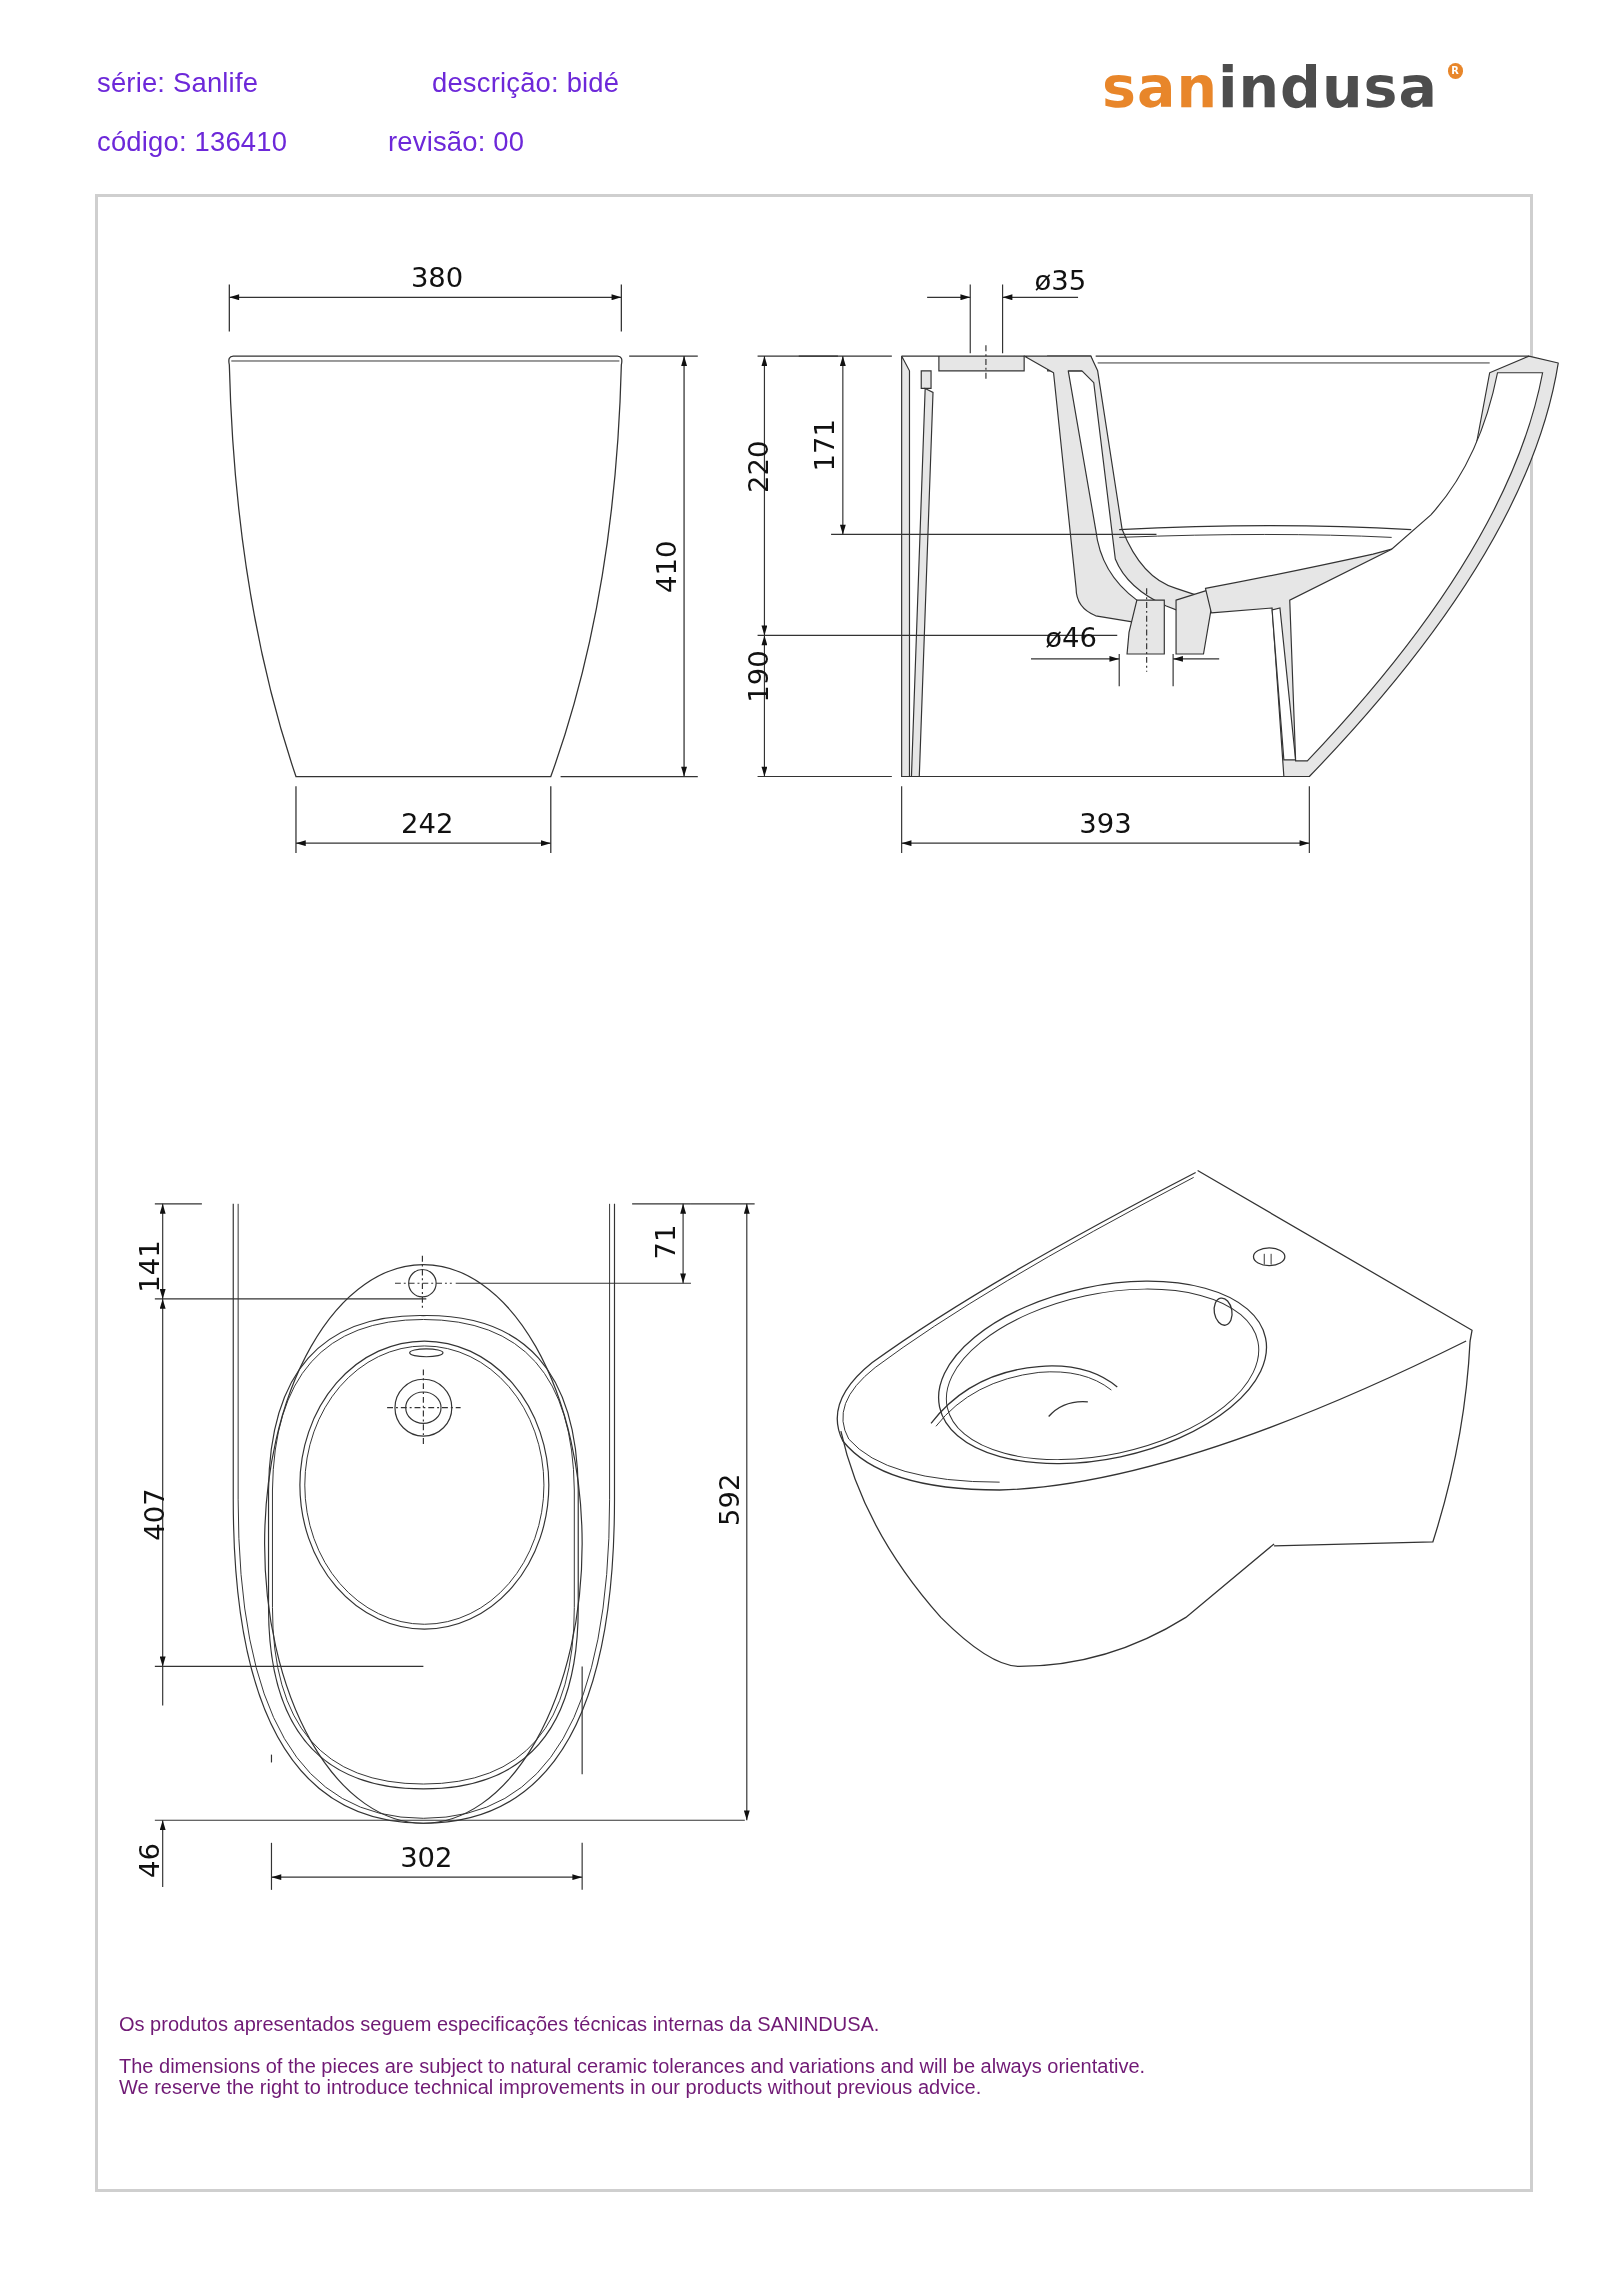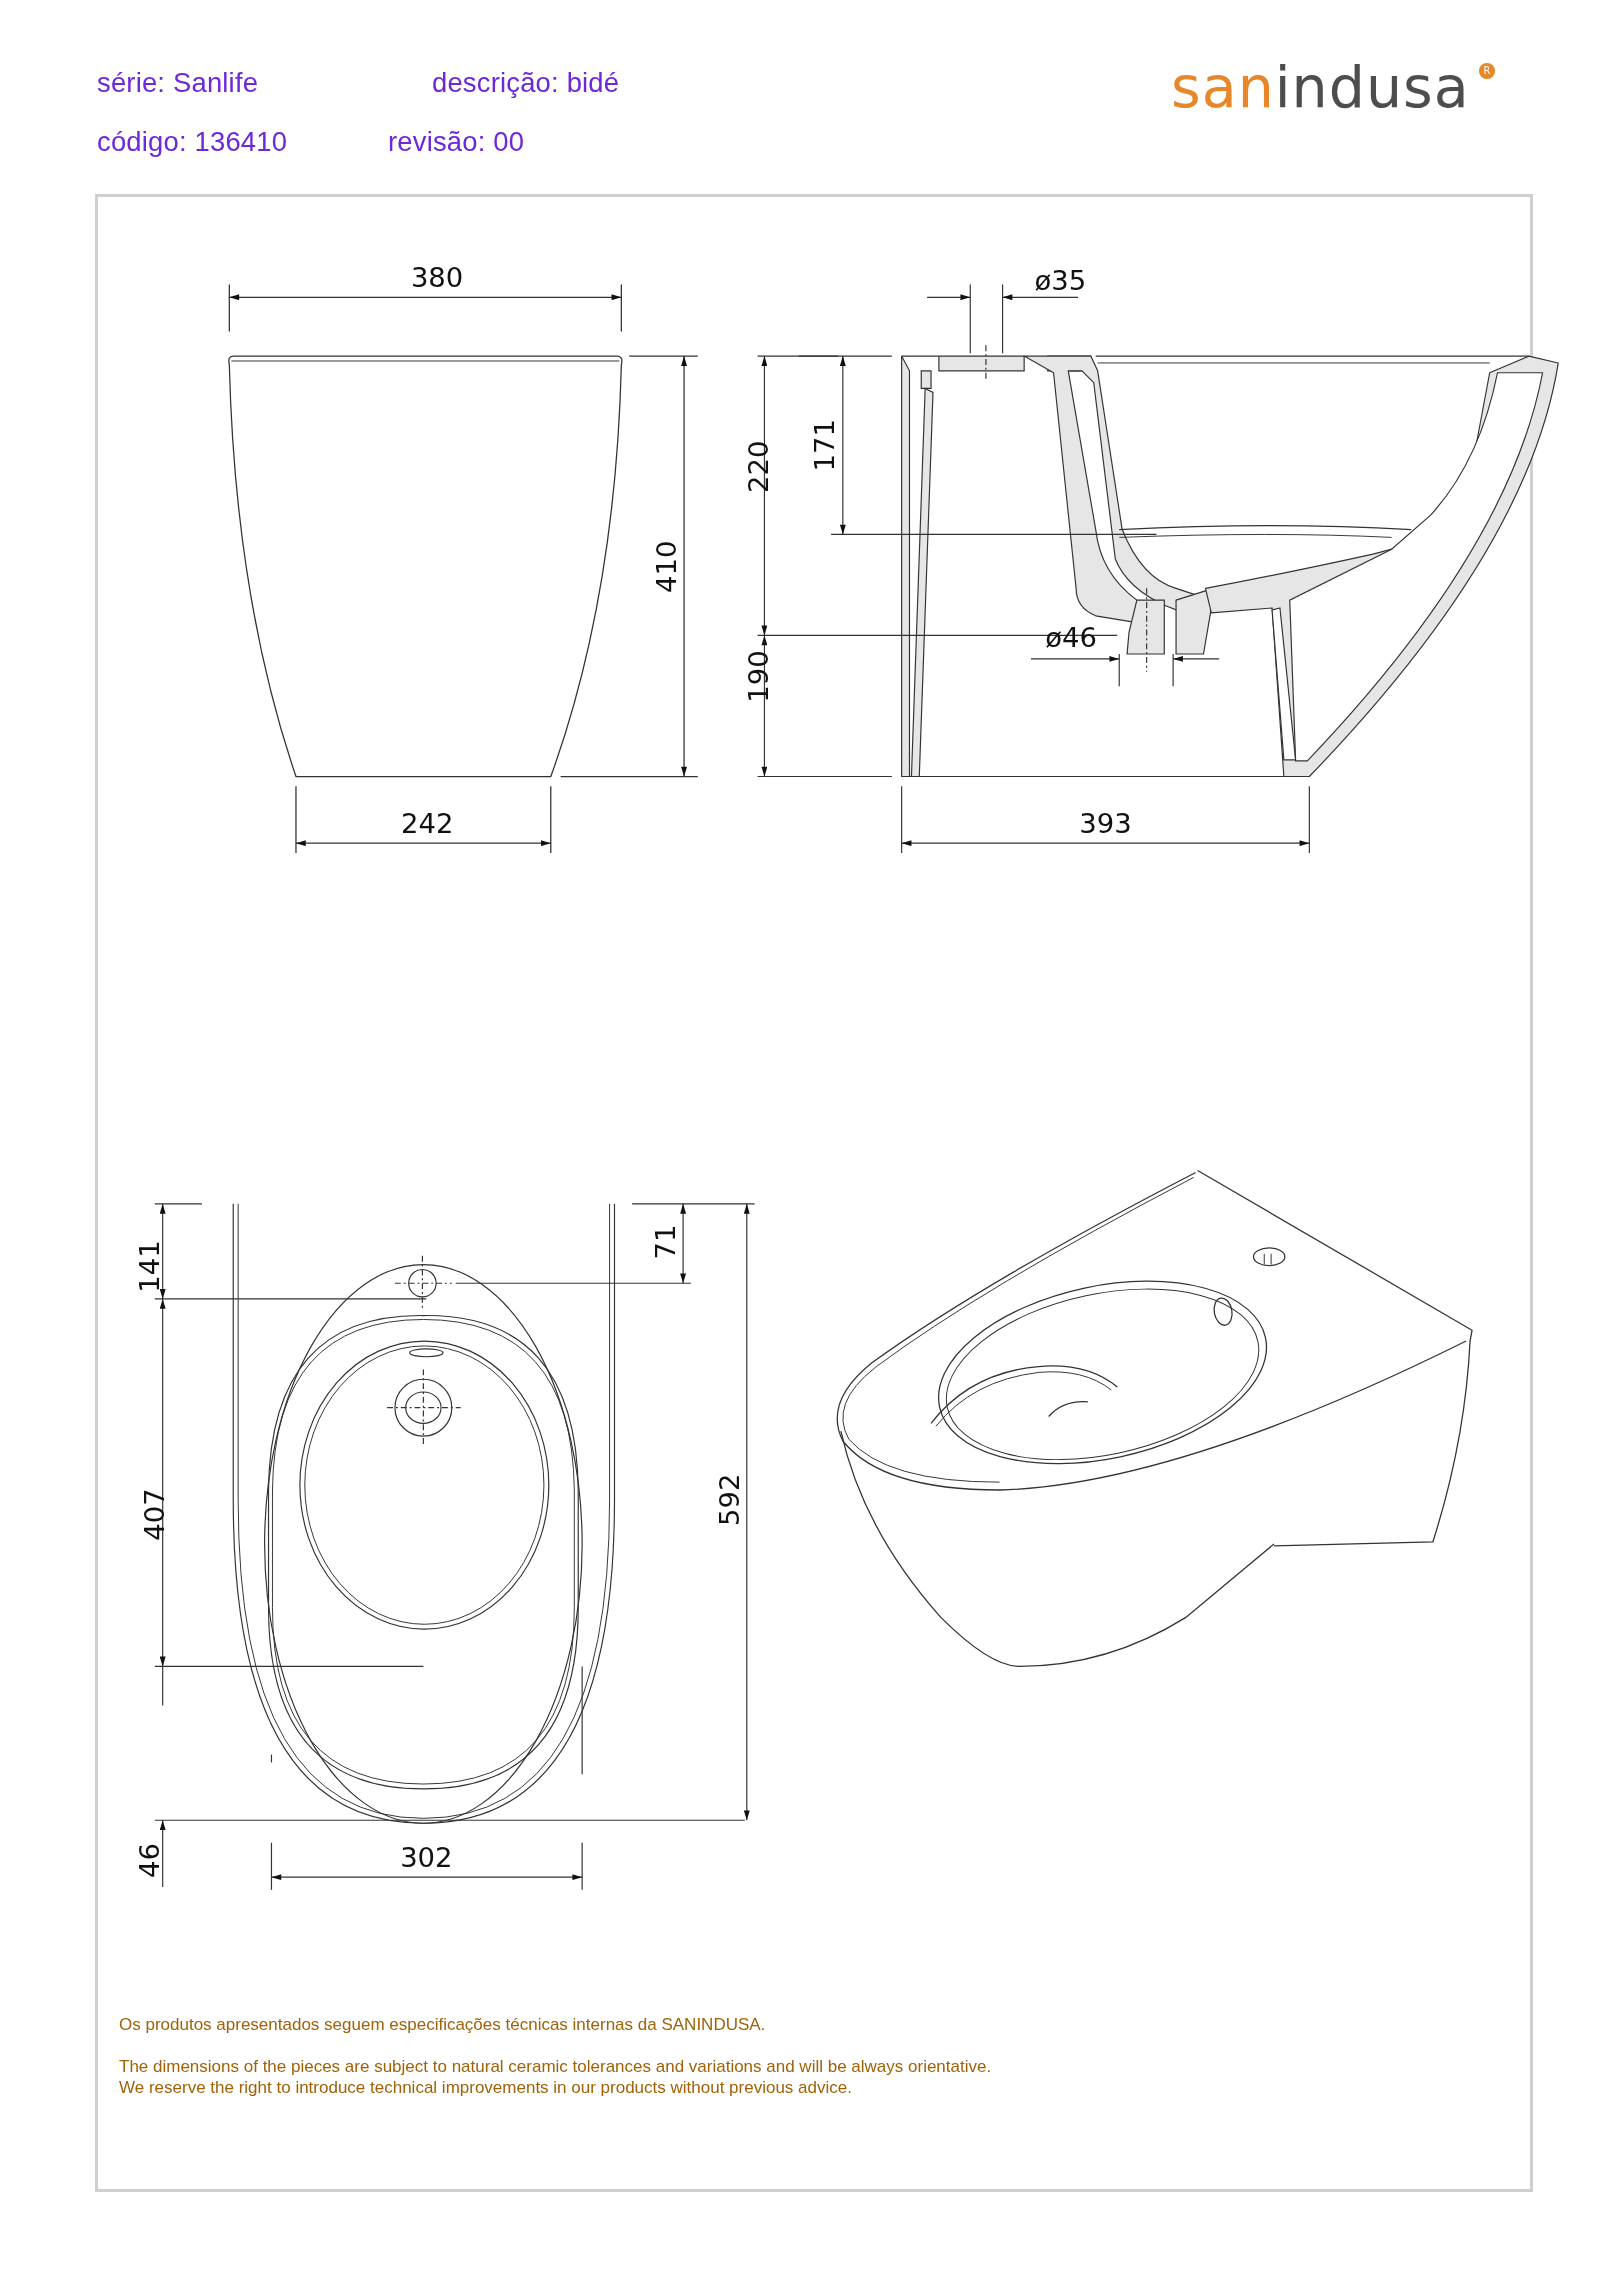--- a/index.html
+++ b/index.html
@@ -1,24 +1,24 @@
 <!DOCTYPE html>
 <html><head>
 <meta charset="utf-8">
 <style>
   html, body { margin:0; padding:0; background:#ffffff; }
   body { width:1621px; height:2293px; position:relative; overflow:hidden; font-family:"Liberation Sans", sans-serif; }
   .hdr { position:absolute; color:#6d28d9; font-size:27.4px; letter-spacing:0.2px; font-family:"Liberation Sans", sans-serif; }
-  .logo { position:absolute; left:1171px; top:59px; font-family:"DejaVu Sans", sans-serif; font-size:57px; letter-spacing:1px; line-height:1; font-weight:normal; }
+  .logo { position:absolute; left:1102px; top:59px; font-family:"DejaVu Sans", sans-serif; font-size:57px; letter-spacing:1px; line-height:1; font-weight:bold; }
   .logo .san { color:#e8862a; }
   .logo .indusa { color:#4d4d4d; }
   .logo .reg { position:absolute; right:-25.5px; top:3.9px; width:15.7px; height:15.7px; border-radius:50%; background:#e8862a; color:#fff; font-size:9.8px; line-height:15.7px; text-align:center; font-family:"DejaVu Sans", sans-serif; }
   .frame { position:absolute; left:95px; top:194px; width:1438px; height:1998px; border:3.9px solid #cfcfcf; box-sizing:border-box; }
   .drawing { position:absolute; left:0; top:0; width:1621px; height:2293px; }
-  .notes { position:absolute; left:119px; top:2014px; font-size:17px; color:#a16207; line-height:21px; font-family:"Liberation Sans", sans-serif; }
+  .notes { position:absolute; left:119px; top:2014px; font-size:20px; color:#701a75; line-height:21px; font-family:"Liberation Sans", sans-serif; }
   .notes p { margin:0; }
   .notes .gap { height:20.6px; }
   svg text { font-family:"DejaVu Sans", sans-serif; fill:#111; }
 </style>
 </head>
 <body>
 
 <div class="hdr" style="left:97px; top:67px;">série: Sanlife</div>
 <div class="hdr" style="left:388px; top:67px;margin-left:44px;">descrição: bidé</div>
 <div class="hdr" style="left:97px; top:126px;">código: 136410</div>

